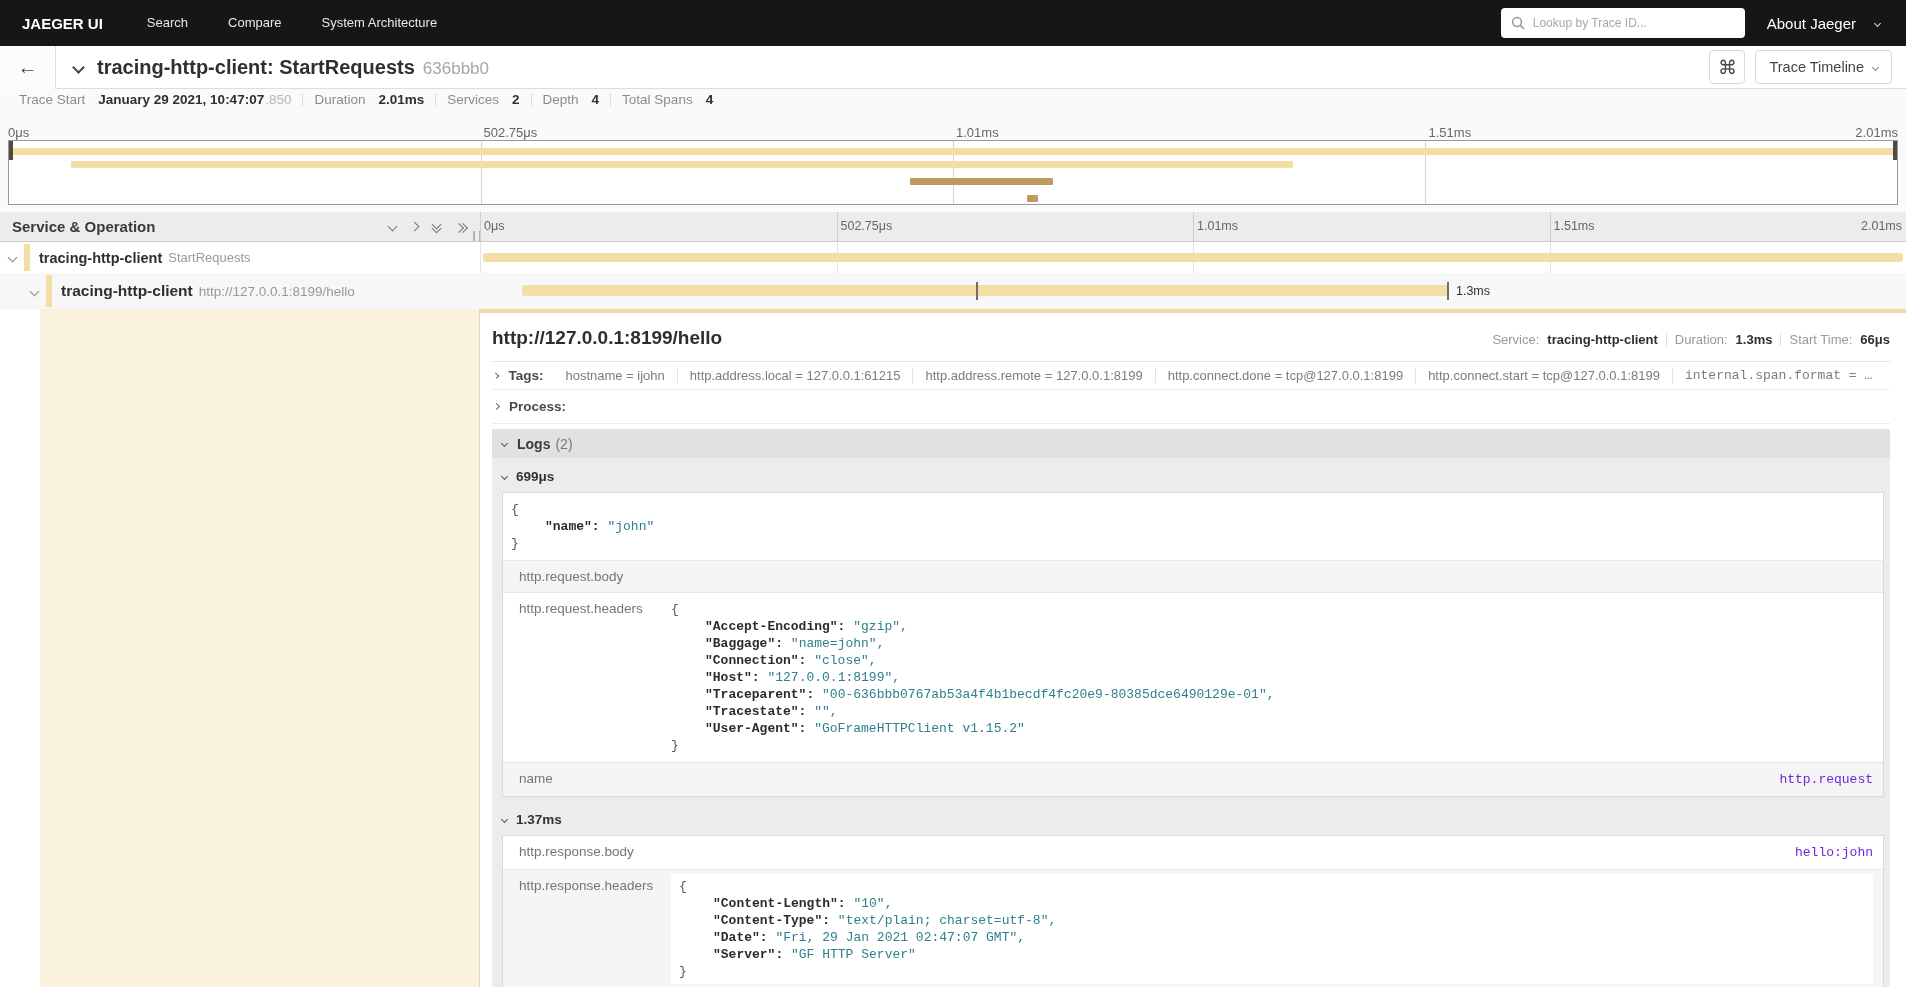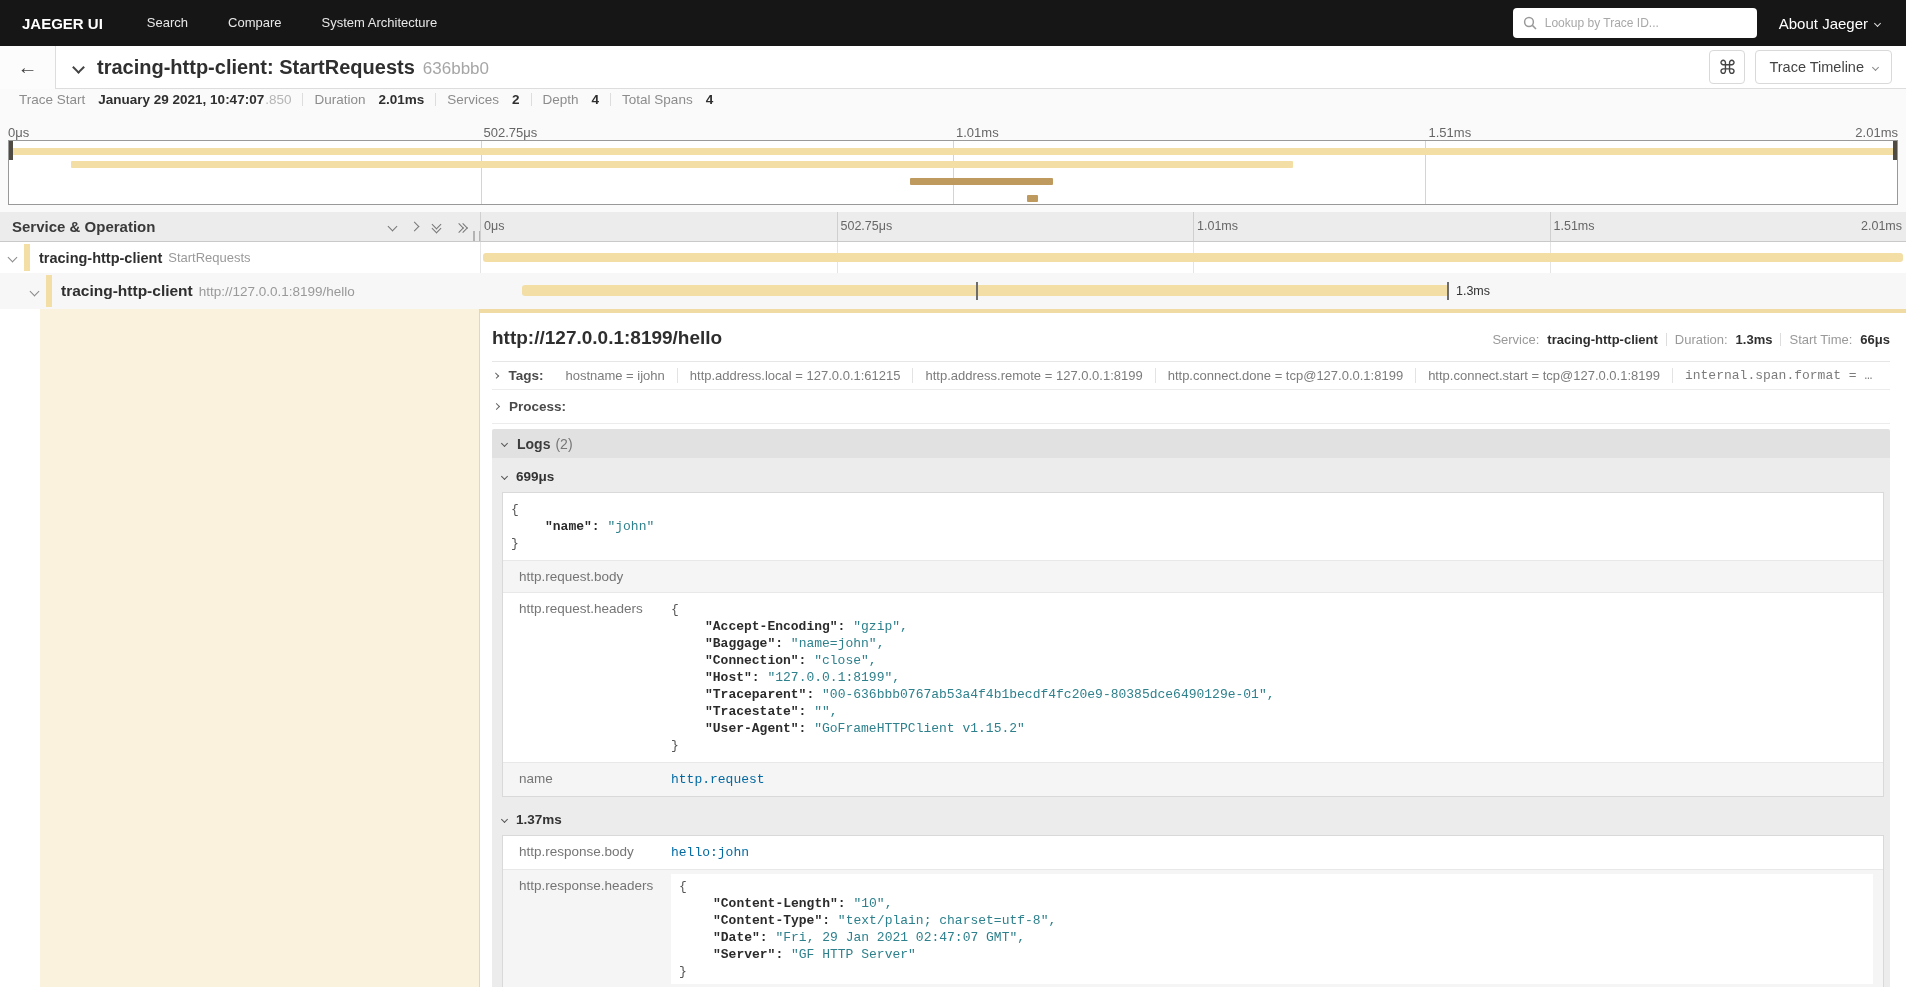--- a/index.html
+++ b/index.html
@@ -7,21 +7,21 @@
   .app { position:relative; width:1906px; height:987px; }
 
   
   .navbar { position:absolute; top:0; left:0; width:100%; height:46px; background:#161616; display:flex; align-items:center; }
   .brand { color:#fff; font-weight:bold; font-size:15px; padding:0 24px 0 22px; }
   .nav-item { color:#e8e8e8; font-size:13px; padding:0 20px; height:46px; line-height:46px; cursor:pointer; }
   .nav-spacer { flex:1; }
   .nav-search { display:flex; align-items:center; background:#fff; border-radius:4px; height:30px; width:244px; padding:0 10px; margin-right:22px; }
   .nav-search input { border:none; outline:none; font-size:12px; color:#333; width:100%; margin-left:8px; font-family:"Liberation Sans",sans-serif; }
   .nav-search input::placeholder { color:#a8a8a8; }
-  .nav-about { color:#fff; font-size:15px; display:flex; align-items:center; gap:7px; margin-right:26px; cursor:pointer; }
+  .nav-about { color:#fff; font-size:15px; display:flex; align-items:center; gap:19px; margin-right:26px; cursor:pointer; }
 
   
   .chev { display:inline-block; width:7px; height:7px; border-right:1.6px solid #888; border-bottom:1.6px solid #888; transform:rotate(45deg); }
   .chev.up { transform:rotate(225deg); }
   .chev.right { transform:rotate(-45deg); }
   .chev.white { border-color:#ddd; }
   .chev.dark { border-color:#444; }
   .chev.sm { width:5px; height:5px; border-width:1.4px; }
   .dblchev { display:inline-block; position:relative; width:9px; height:12px; }
   .dblchev .chev { position:absolute; left:0; }
@@ -114,21 +114,21 @@
   .log-ts { display:flex; align-items:center; gap:9px; height:32px; cursor:pointer; }
   .log-ts .t { font-size:13.5px; font-weight:bold; color:#333; }
   .kv-card { background:#fff; border:1px solid #d9d9d9; margin-right:0; }
   .kv-row { display:flex; border-bottom:1px solid #e8e8e8; }
   .kv-row:last-child { border-bottom:none; }
   .kv-row.alt { background:#f5f5f5; }
   .kv-key { width:160px; min-width:160px; padding:8px 6px 8px 16px; font-size:13.5px; color:#757575; }
   .kv-val { flex:1; padding:8px 10px 8px 8px; }
   .kv-row.alt .json-wrap { background:#fff; margin:-4px 0; padding:4px 8px; }
   .mono { font-family:"Liberation Mono", monospace; font-size:13px; line-height:17px; color:#444; }
-  .teal { color:#0369a1; }
+  .teal { color:#6d28d9;text-align:right; }
   .jl { white-space:pre; }
   .jl.ind { padding-left:34px; }
   .jk { font-weight:bold; color:#2b2b2b; }
   .jv { color:#2d808c; }
   .jp { color:#555; }
 
   svg { display:block; }
 </style>
 </head>
 <body>

